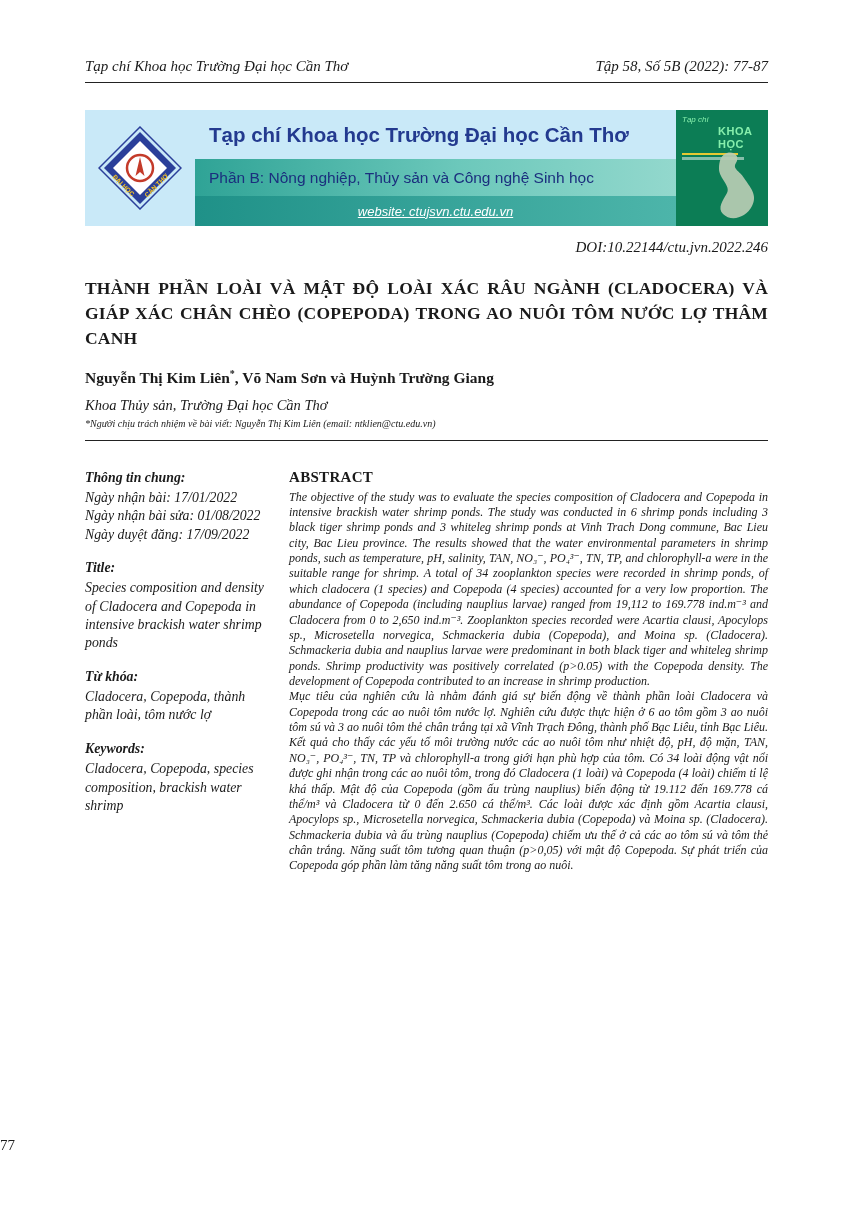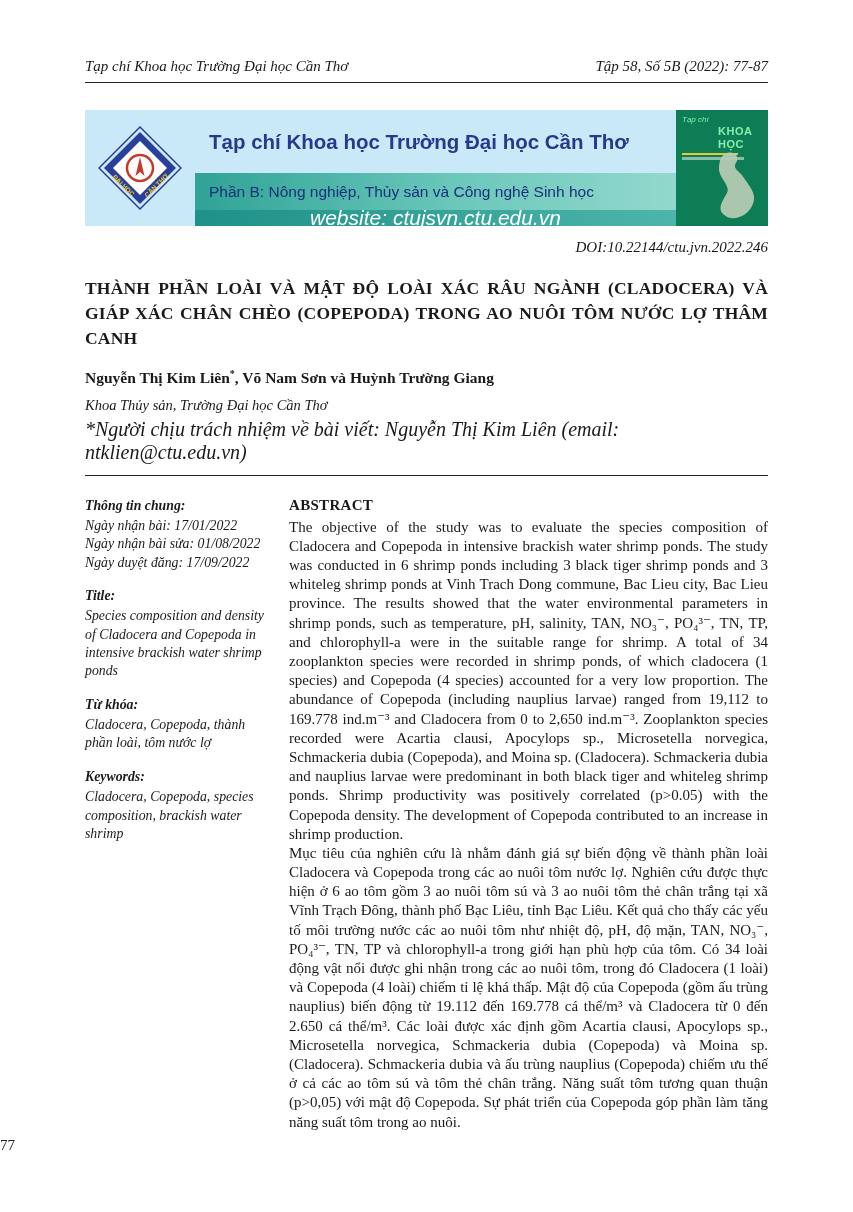--- a/index.html
+++ b/index.html
@@ -29,23 +29,23 @@
     font-weight:bold; font-size:20.5px;
     display:flex; align-items:center; padding-left:14px;
   }
   .banner-section {
     height:37px;
     background:linear-gradient(90deg,#2fa396 0%,#6cc8bb 55%,#93d8cd 100%);
     color:#1b2f7e; font-weight:normal; font-size:15.5px;
     display:flex; align-items:center; padding-left:14px;
   }
   .banner-website {
-    height:16px;
+    height:30px;
     background:linear-gradient(90deg,#1f9188 0%,#4db5aa 100%);
-    color:#ffffff; font-style:italic; font-size:21px;
+    color:#ffffff; font-style:italic; font-size:13px;
     display:flex; align-items:center; justify-content:center;text-decoration:underline;
   }
   .banner-right {
     width:92px; background:#0c7d55; position:relative;
     padding:6px 6px; color:#86efac;
     font-family:"Liberation Sans","DejaVu Sans",sans-serif;
   }
   .br-tapchi { font-size:8px; font-style:italic; display:block; line-height:1.1; }
   .br-khoahoc { font-size:11px; font-weight:bold; letter-spacing:0.5px; display:block; line-height:1.2;margin-left:36px; }
   .br-bar { height:2px; background:#e8c832; width:56px; margin:2px 0 2px; }
@@ -55,35 +55,35 @@
   .doi { text-align:right; font-style:italic; font-size:15px; margin-top:13px; }
 
   .title {
     font-size:17.5px; font-weight:bold; line-height:1.42;
     margin-top:20px; text-align:justify; letter-spacing:0.2px;
   }
 
   .authors { margin-top:17px; font-size:15.5px;font-weight:bold; }
   .authors sup { font-size:10px; }
   .affiliation { margin-top:10px; font-style:italic; font-size:14.5px; }
-  .correspondence { margin-top:4px; font-style:italic; font-size:20px; }
+  .correspondence { margin-top:4px; font-style:italic; font-size:10px; }
 
   .rule { border-top:1.5px solid #222; margin-top:11px; }
 
-  .columns { display:flex; margin-top:21px; }
+  .columns { display:flex; margin-top:28px; }
   .col-left { width:188px; flex:none; font-style:italic; font-size:13.8px; line-height:1.33; }
   .col-left p { margin:0; }
   .col-left .h { font-weight:bold; margin-top:15px; }
   .col-left .h.first { margin-top:0; }
   .col-left .gap-after { margin-bottom:2px; }
 
   .col-right { flex:1; padding-left:16px; }
   .abs-heading { font-size:15px; font-weight:bold; letter-spacing:0.3px; margin-bottom:4px; font-family:"Liberation Serif","DejaVu Serif",serif; }
   .abs-heading.it { font-style:italic; margin-top:9px; }
-  .abs-text { font-size:15px; line-height:1.28; text-align:justify; }
+  .abs-text { font-style:italic; font-size:12px; line-height:1.28; text-align:justify; }
 
   .page-number { position:absolute; bottom:58px; left:0; width:100%; font-size:15px; }
 </style>
 </head>
 <body>
 
 <div class="page">
   <div class="content">
 
     <div class="running-header">

